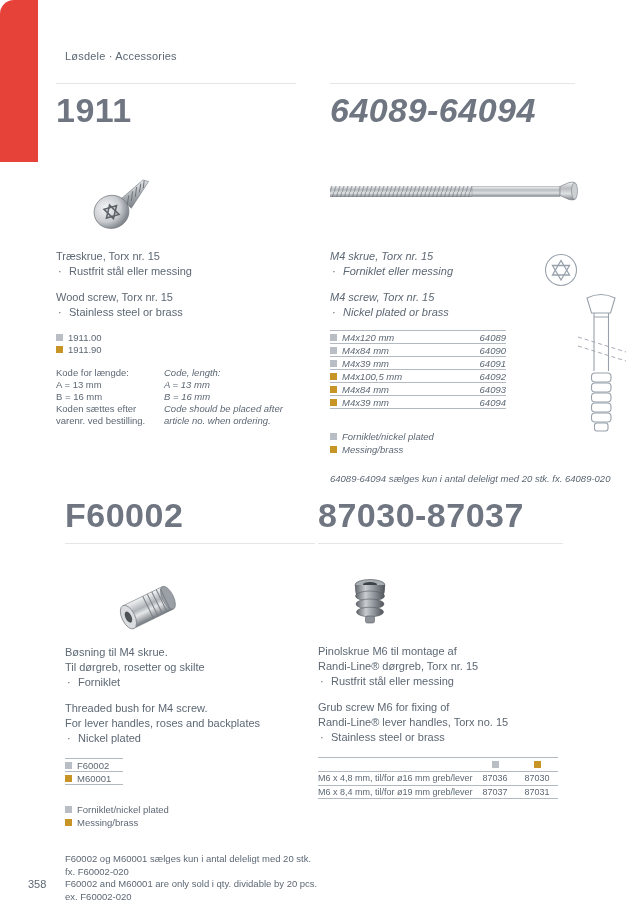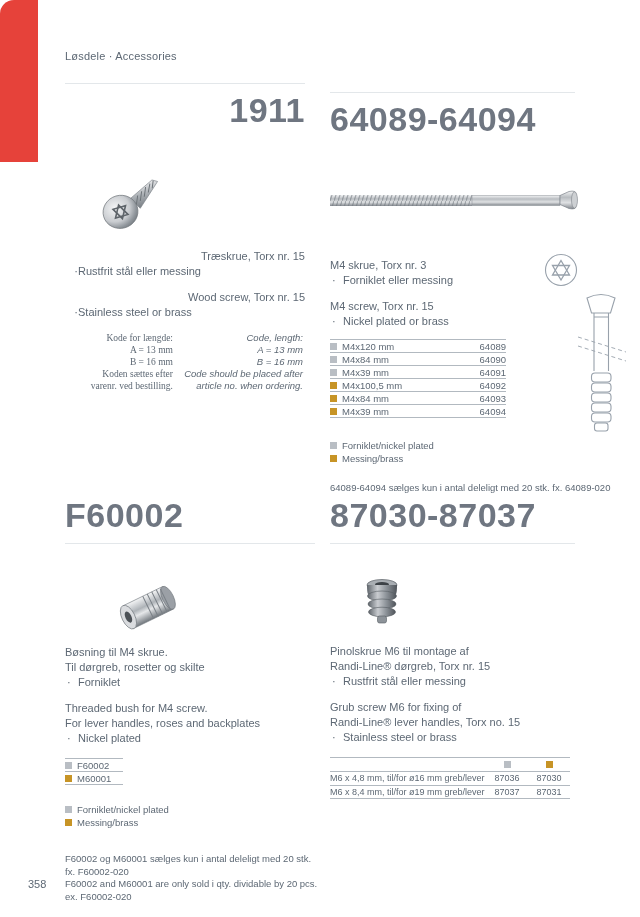--- a/index.html
+++ b/index.html
@@ -3,24 +3,24 @@
 <meta charset="utf-8">
 <style>
   html,body{margin:0;padding:0;background:#fff;}
   .page{position:relative;width:640px;height:917px;background:#ffffff;overflow:hidden;
         font-family:"Liberation Sans",sans-serif;color:#5d6874;border-radius:14px;}
   .red-bar{position:absolute;left:0;top:0;width:38px;height:162px;background:#e6423a;}
   .breadcrumb{position:absolute;left:65px;top:50px;font-size:11px;letter-spacing:.2px;color:#5d6874;}
   .pagenum{position:absolute;left:28px;top:878px;font-size:11px;color:#5d6874;}
 
   .sec{position:absolute;}
-  #sec-wood{left:65px;top:83px;width:240px;text-align:right;}
-  #sec-m4{left:330px;top:92px;width:282px;}
+  #sec-wood{left:56px;top:83px;width:240px;}
+  #sec-m4{left:330px;top:83px;width:282px;font-style:italic;}
   #sec-bush{left:65px;top:497px;width:250px;}
-  #sec-grub{left:330px;top:497px;width:282px;}
+  #sec-grub{left:318px;top:497px;width:282px;}
 
   .rule{height:0;border-top:1px solid #e3e7ea;width:100%;}
   #sec-m4 .rule,#sec-grub .rule{width:245px;}
   h2.title{margin:8px 0 0;font-size:34px;line-height:36px;font-weight:bold;
            color:#6f7681;letter-spacing:.5px;}
   #sec-bush h2.title,#sec-grub h2.title{margin:0;}
   #sec-bush .rule,#sec-grub .rule{margin-top:10px;}
 
   .desc{font-size:11px;line-height:15px;color:#5d6874;}
   .bl{display:flex;font-size:11px;line-height:15px;color:#5d6874;}
@@ -44,21 +44,21 @@
 
   .legend{margin-top:21px;}
   .legend .vrow{height:13px;}
   #sec-bush .legend{margin-top:18px;}
 
   .note{font-size:9.5px;line-height:12.5px;color:#5d6874;white-space:nowrap;}
   .notes{margin-top:17px;}
   #sec-bush .notes{margin-top:24px;line-height:12px;}
 
   .codeinfo{display:flex;margin-top:12px;font-size:9.5px;line-height:12px;color:#5d6874;}
-  .codeinfo .col1{width:108px;font-family:Liberation Serif, serif;}
+  .codeinfo .col1{width:108px;}
   .codeinfo .col2{width:130px;font-style:italic;}
 
   .photo{display:block;}
   .photo-wood{margin:40px 0 0 28px;}
   .photo-m4{margin:52px 0 0 0;}
   .photo-bush{margin:33px 0 0 45px;}
   .photo-grub{margin:28px 0 0 25px;}
 
   .tech{position:absolute;left:540px;top:249px;}
 
@@ -111,20 +111,30 @@
       </div>
     </div>
     <div class="block-en">
       <div class="desc">Wood screw, Torx nr. 15</div>
       <div class="bl">
         <span class="mk">·</span>
         <span>Stainless steel or brass</span>
       </div>
     </div>
 
+    <div class="vrows">
+      <div class="vrow">
+        <span class="sw nickel"></span>
+        <span>1911.00</span>
+      </div>
+      <div class="vrow">
+        <span class="sw brass"></span>
+        <span>1911.90</span>
+      </div>
+    </div>
 
     <div class="codeinfo">
       <div class="col1">
         <div>Kode for længde:</div>
         <div>A = 13 mm</div>
         <div>B = 16 mm</div>
         <div>Koden sættes efter</div>
         <div>varenr. ved bestilling.</div>
       </div>
       <div class="col2">
@@ -154,21 +164,21 @@
         </pattern>
       </defs>
       <rect x="0" y="6" width="142" height="11" fill="url(#g-sv)"></rect>
       <rect x="0" y="6" width="142" height="11" fill="url(#thr)" opacity=".55"></rect>
       <rect x="142" y="6.5" width="88" height="10" fill="url(#g-sv)" stroke="#8a9096" stroke-width="0.5"></rect>
       <path d="M230 6.5 L239 2.5 Q246 1 246 5 L246 17 Q246 21 239 19.5 L230 15.5 Z" fill="url(#g-sv)" stroke="#7d838a" stroke-width="0.7"></path>
       <ellipse cx="244.5" cy="11" rx="3" ry="8.2" fill="#cdd0d3" stroke="#7d838a" stroke-width="0.6"></ellipse>
     </svg>
 
     <div class="block-da" style="margin-top:47px">
-      <div class="desc">M4 skrue, Torx nr. 3</div>
+      <div class="desc">M4 skrue, Torx nr. 15</div>
       <div class="bl">
         <span class="mk">·</span>
         <span>Forniklet eller messing</span>
       </div>
     </div>
     <div class="block-en">
       <div class="desc">M4 screw, Torx nr. 15</div>
       <div class="bl">
         <span class="mk">·</span>
         <span>Nickel plated or brass</span>

